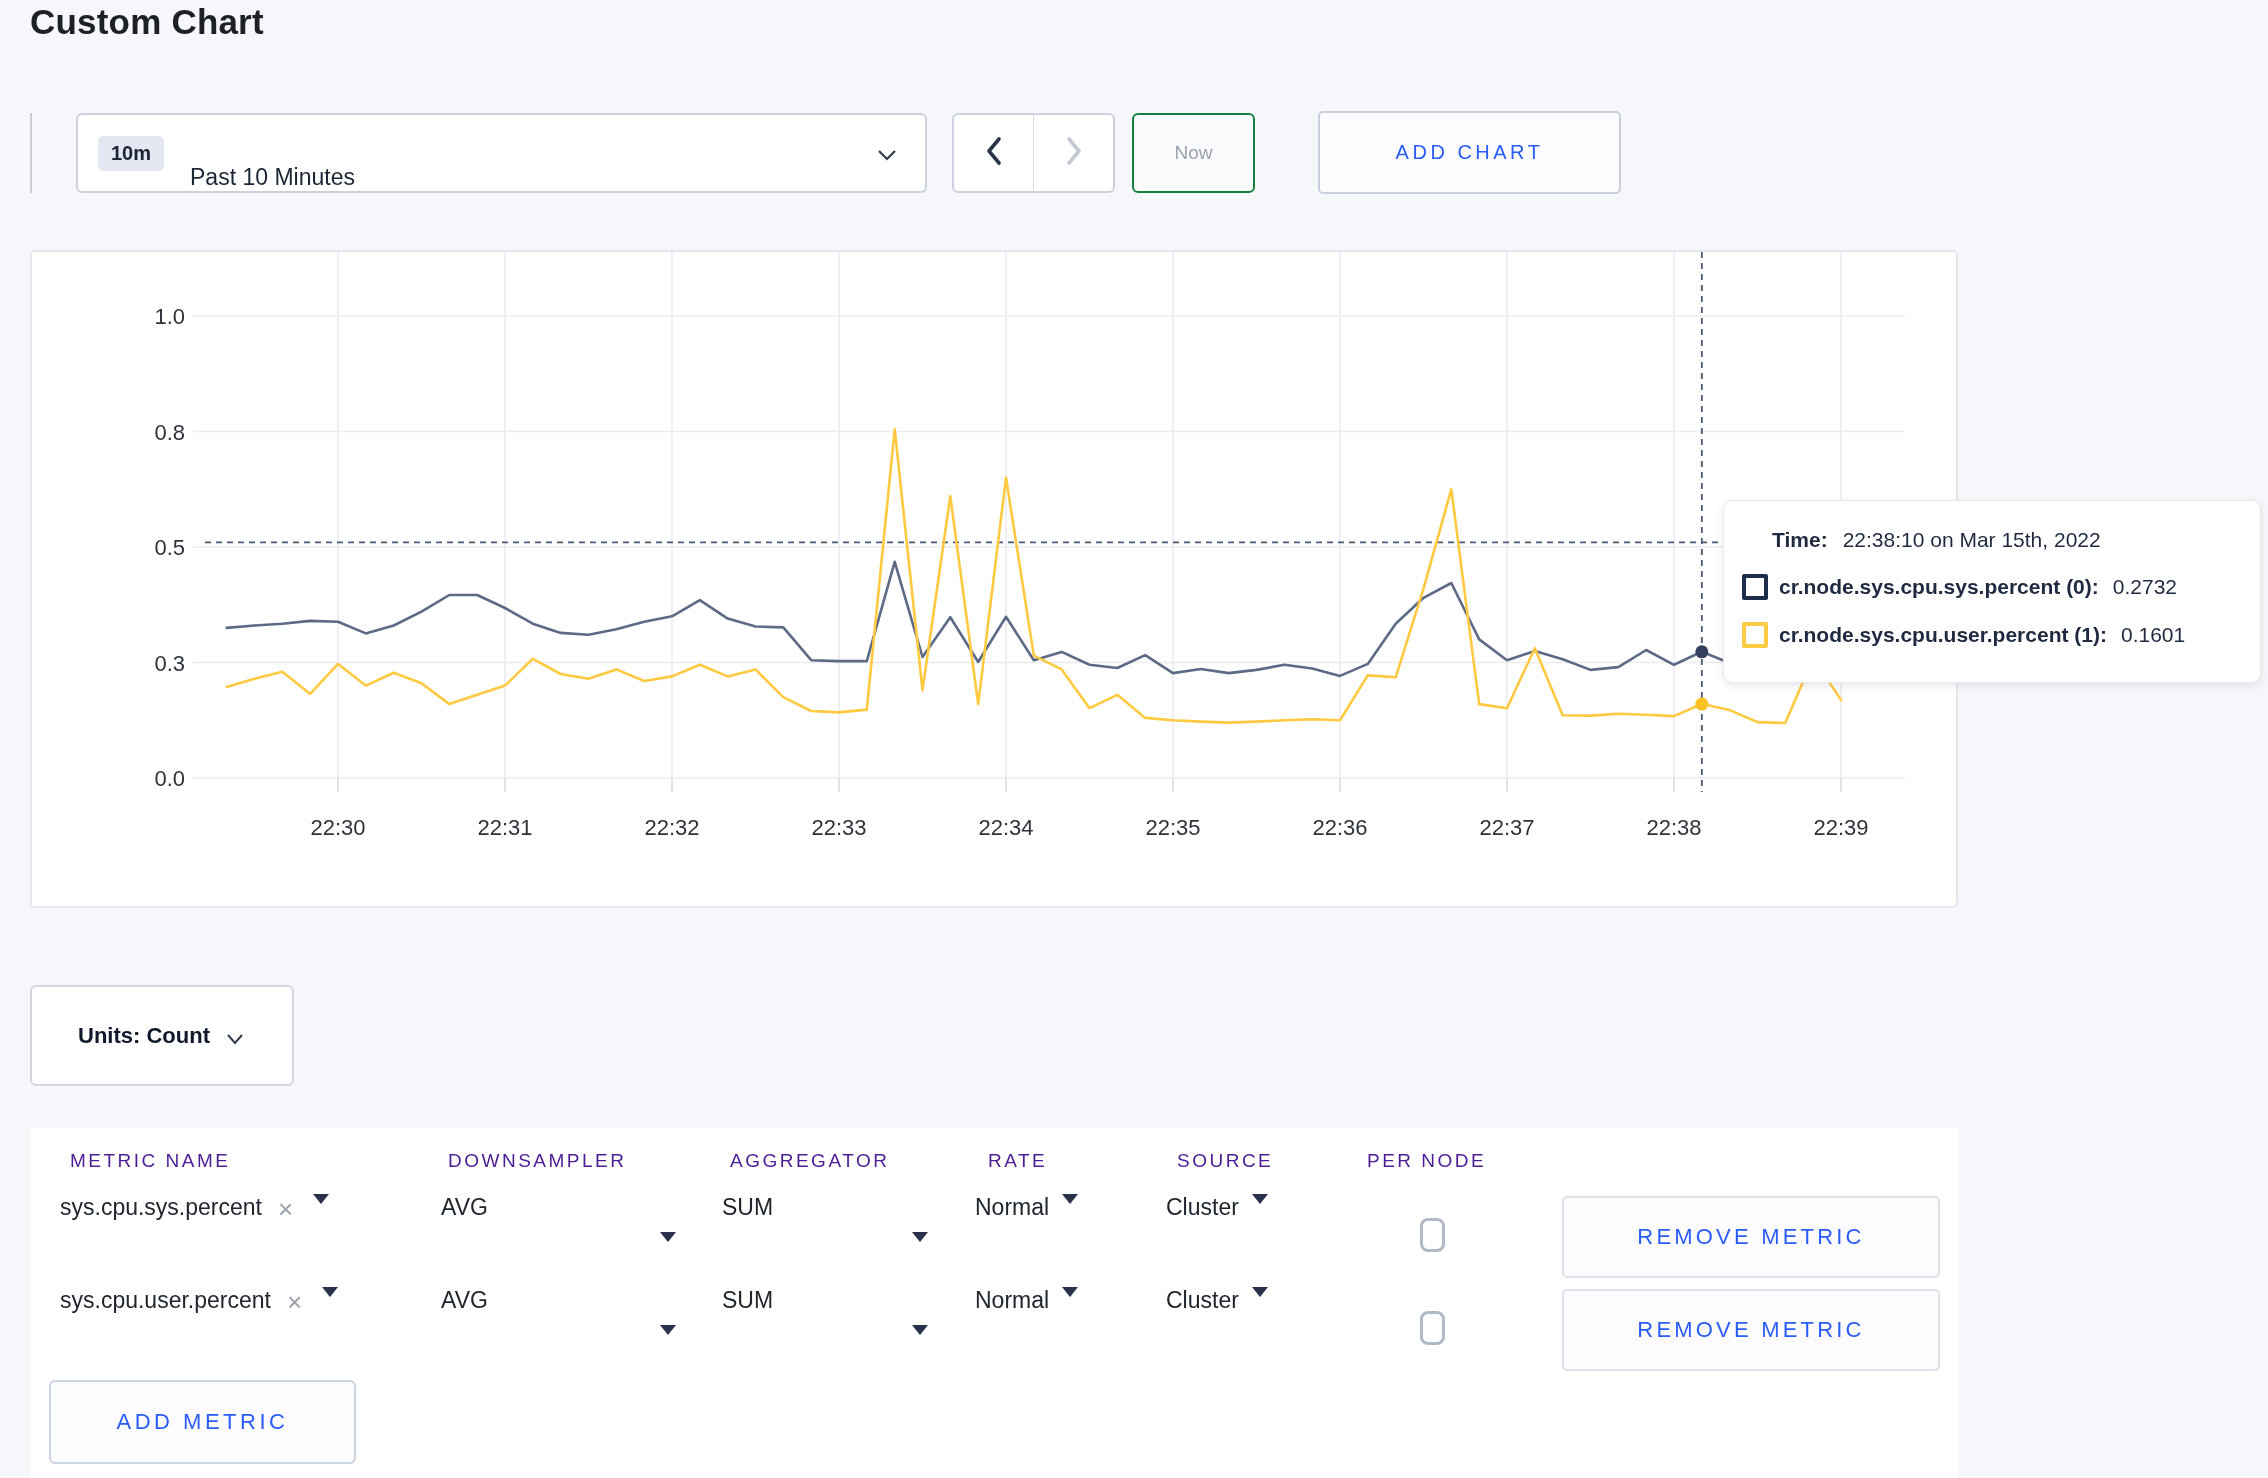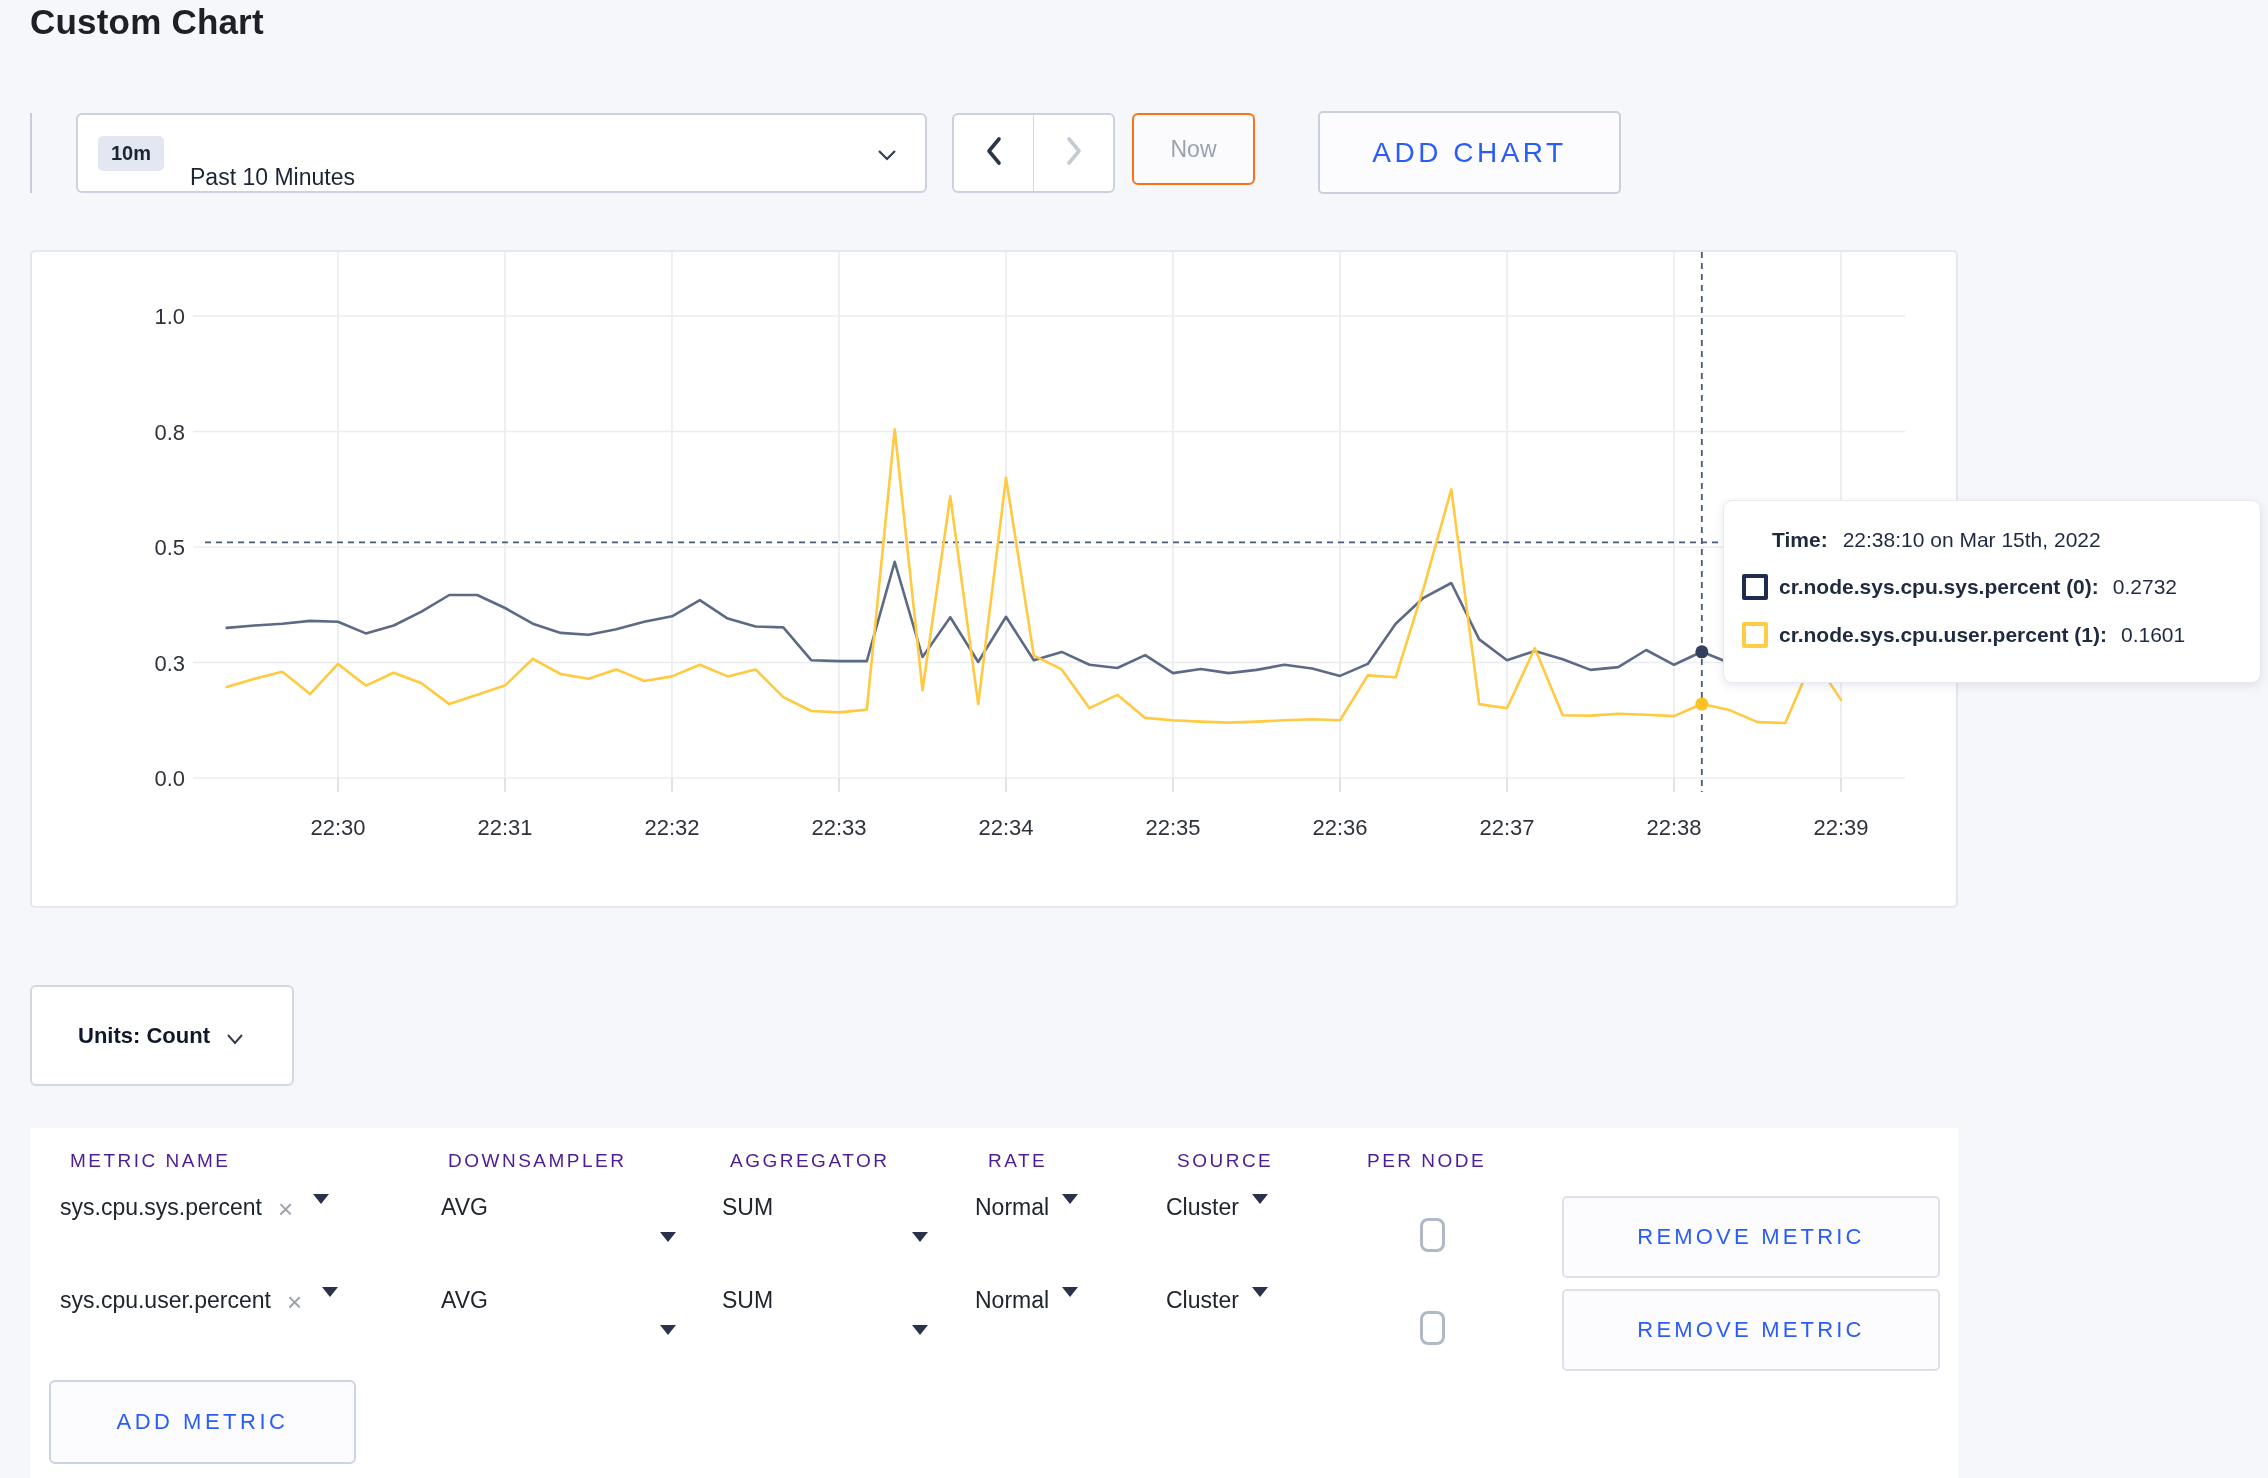--- a/index.html
+++ b/index.html
@@ -12,26 +12,26 @@
   .toolbar-divider{position:absolute;left:30px;top:113px;width:2px;height:80px;background:#c9cdd7;}
   .time-selector{position:absolute;left:76px;top:113px;width:851px;height:80px;background:#fff;
       border:2px solid #ccd1dd;border-radius:6px;box-sizing:border-box;display:flex;align-items:center;cursor:pointer;}
   .tw-badge{margin-left:20px;background:#e3e7f1;border-radius:5px;padding:6px 13px;font-size:20px;font-weight:bold;color:#1c2533;}
   .tw-label{margin-left:26px;font-size:23px;color:#1c2533;margin-top:48px;}
   .tw-chevron{position:absolute;right:26px;top:30px;}
   .pager{position:absolute;left:952px;top:113px;width:163px;height:80px;background:#fff;
       border:2px solid #ccd1dd;border-radius:6px;box-sizing:border-box;display:flex;}
   .pager-btn{flex:1;display:flex;align-items:center;justify-content:center;cursor:pointer;}
   .pager-btn.prev{border-right:1.5px solid #d6dae3;}
-  .now-button{position:absolute;left:1132px;top:113px;width:123px;height:72px;background:#fbfbfd;
-      border:2px solid #f97316;border-radius:6px;box-sizing:border-box;display:flex;align-items:center;justify-content:center;
-      font-size:23px;color:#9aa2b0;cursor:default;}
+  .now-button{position:absolute;left:1132px;top:113px;width:123px;height:80px;background:#fbfbfd;
+      border:2px solid #15803d;border-radius:6px;box-sizing:border-box;display:flex;align-items:center;justify-content:center;
+      font-size:19px;color:#9aa2b0;cursor:default;}
   .add-chart-button{position:absolute;left:1318px;top:111px;width:303px;height:83px;background:#fcfcfe;
       border:2px solid #c9cfdd;border-radius:5px;box-sizing:border-box;display:flex;align-items:center;justify-content:center;
-      font-size:28px;letter-spacing:3.5px;font-weight:500;color:#2a5cf6;cursor:pointer;}
+      font-size:20px;letter-spacing:3.5px;font-weight:500;color:#2a5cf6;cursor:pointer;}
 
   
   .chart-card{position:absolute;left:30px;top:250px;width:1928px;height:658px;background:#fff;
       border:2px solid #e4e7ed;border-radius:5px;box-sizing:border-box;}
   .chart-card svg{position:absolute;left:-2px;top:-2px;}
 
   
   .chart-tooltip{position:absolute;left:1723px;top:500px;width:538px;height:183px;background:#fff;
       border:1px solid #e7e9ef;border-radius:9px;box-shadow:0 3px 10px rgba(40,50,80,.10);z-index:20;
       box-sizing:border-box;padding:27px 0 0 18px;font-size:21px;color:#1f2a40;}

